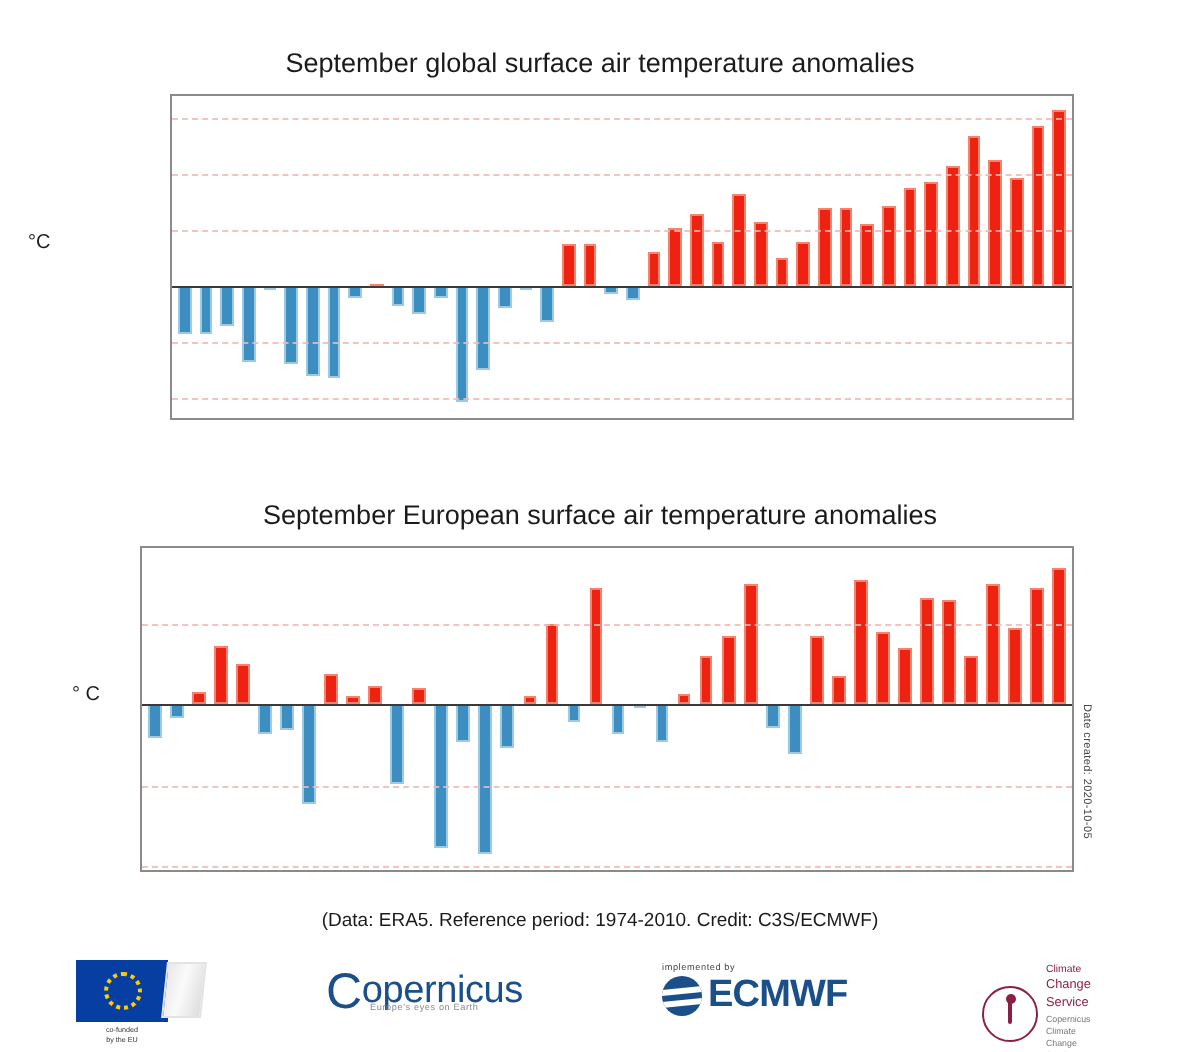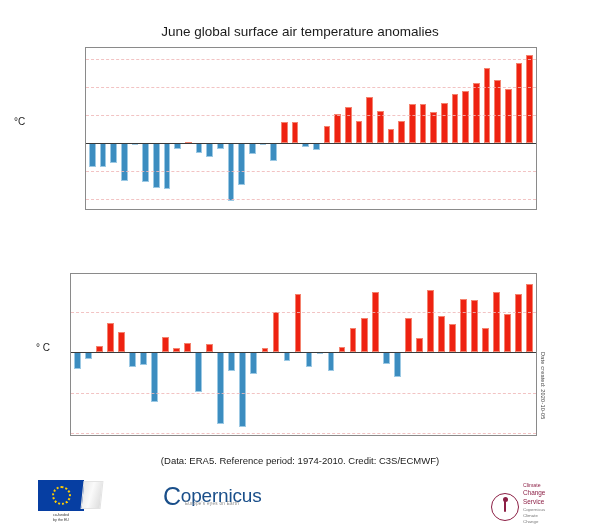--- a/index.html
+++ b/index.html
@@ -284,21 +284,21 @@
   .c3s-l2 { font-size: 6.4px; color: #8c1f45; }
   .c3s-l3 { font-size: 4.4px; color: #777; margin-top: 1px; }
 </style>
 </head>
 <body>
 
 <div class="figure">
 
   <div class="panel" id="panel-global" style="left:0px; top:24px; width:600px; height:210px;">
 
-    <div class="panel-title">June global surface air temperature anomalies</div>
+    <div class="panel-title">September global surface air temperature anomalies</div>
 
     <div class="axis-label" style="left:14px; top:92px;">°C</div>
 
     <div class="plot" id="plot-global" style="left:85px; top:23px; width:452px; height:163px;">
       <div class="bars" id="bars-global">
           <div class="bar neg" title="1979: -0.17" style="left: 3.09242px; width: 6.61137px; top: 95.2px; height: 23.8px;"></div>
           <div class="bar neg" title="1980: -0.17" style="left: 13.7559px; width: 6.61137px; top: 95.2px; height: 23.8px;"></div>
           <div class="bar neg" title="1981: -0.14" style="left: 24.4194px; width: 6.61137px; top: 95.2px; height: 19.6px;"></div>
           <div class="bar neg" title="1982: -0.27" style="left: 35.0829px; width: 6.61137px; top: 95.2px; height: 37.8px;"></div>
           <div class="bar neg" title="1983: -0.01" style="left: 45.7464px; width: 6.61137px; top: 95.2px; height: 1.4px;"></div>
@@ -398,20 +398,21 @@
         <div class="xtick-mark minor" style="left: 400.948px;"></div>
         <div class="xtick-mark minor" style="left: 411.611px;"></div>
         <div class="xtick-mark minor" style="left: 422.275px;"></div>
         <div class="xtick-mark minor" style="left: 432.938px;"></div>
         <div class="xtick-mark" style="left: 443.602px;"></div>
       </div>
   </div>
 
   <div class="panel" id="panel-european" style="left:0px; top:250px; width:600px; height:210px;">
 
+    <div class="panel-title">September European surface air temperature anomalies</div>
 
     <div class="axis-label" style="left:36px; top:92px;">° C</div>
 
     <div class="plot" id="plot-european" style="left:70px; top:23px; width:467px; height:163px;">
       <div class="bars" id="bars-european">
           <div class="bar neg" title="1979: -0.42" style="left: 3.1955px; width: 6.83175px; top: 78.4875px; height: 16.905px;"></div>
           <div class="bar neg" title="1980: -0.16" style="left: 14.2145px; width: 6.83175px; top: 78.4875px; height: 6.44px;"></div>
           <div class="bar pos" title="1981: 0.15" style="left: 25.2334px; width: 6.83175px; top: 72.45px; height: 6.0375px;"></div>
           <div class="bar pos" title="1982: 0.73" style="left: 36.2524px; width: 6.83175px; top: 49.105px; height: 29.3825px;"></div>
           <div class="bar pos" title="1983: 0.5" style="left: 47.2713px; width: 6.83175px; top: 58.3625px; height: 20.125px;"></div>
@@ -525,20 +526,27 @@
         <div>co-funded</div>
         <div>by the EU</div>
       </div>
     </div>
 
     <div class="logo copernicus" style="left:163px; top:14px;">
       <span class="cbig">C</span><span>opernicus</span>
       <span class="ctag">Europe's eyes on Earth</span>
     </div>
 
+    <div class="logo" style="left:331px; top:13px;">
+      <div class="ecmwf-top">implemented by</div>
+      <div class="ecmwf-row">
+        <div class="ecmwf-mark"></div>
+        <div class="ecmwf-name">ECMWF</div>
+      </div>
+    </div>
 
     <div class="logo" style="left:491px; top:14px;">
       <div class="c3s-row">
         <div class="c3s-mark"></div>
         <div class="c3s-text">
           <div class="c3s-l1">Climate</div>
           <div class="c3s-l2">Change Service</div>
           <div class="c3s-l3">Copernicus Climate Change Service</div>
         </div>
       </div>

